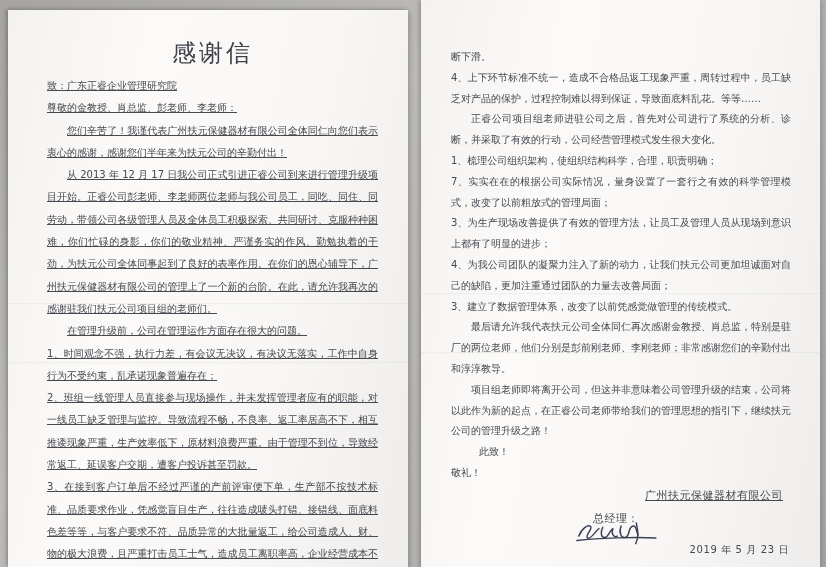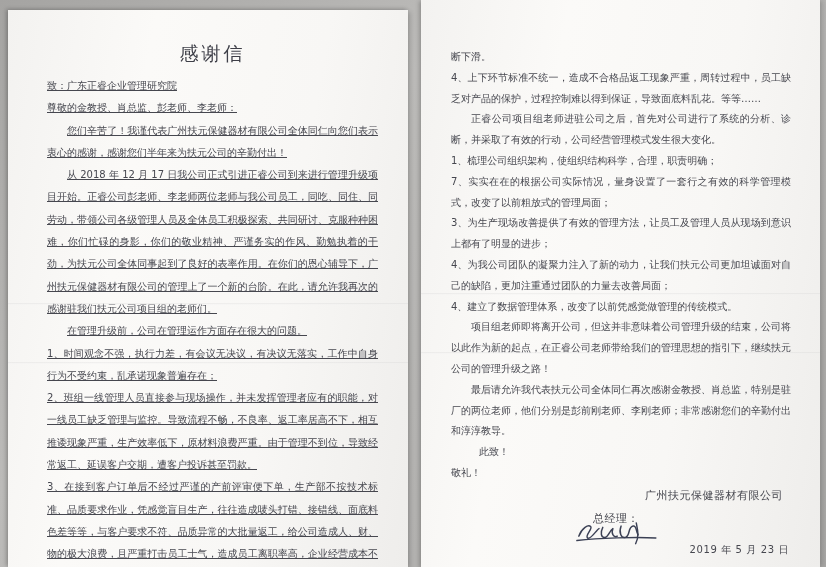--- a/index.html
+++ b/index.html
@@ -31,21 +31,21 @@
   }
   .crease {
     position: absolute; left: 0; right: 0; height: 2px;
     background: linear-gradient(to bottom, rgba(110,110,115,.10), rgba(255,255,255,.25));
     pointer-events: none;
   }
   .crease-a { top: 293px; }
   .crease-b { top: 352px; }
   .title {
     margin: 30px 0 9px 0;
-    font-size: 19px;
+    font-size: 24px;
     line-height: 26px;
     font-weight: 500;
     letter-spacing: 3px;
     text-align: center;
     color: #3e3f48;
   }
   .line, .para {
     margin: 0;
     font-size: 10px;
     text-align: justify;
@@ -55,20 +55,21 @@
   .indent { text-indent: 2em; }
   .indent-salute { text-indent: 2.8em; }
   .sig-block { margin-top: 1px; }
   .company {
     margin: 0;
     font-size: 11px;
     line-height: 21px;
     text-align: right;
     padding-right: 8px;
     letter-spacing: .5px;
+    text-decoration: underline;
   }
   .manager-row {
     display: flex;
     justify-content: flex-end;
     align-items: center;
     height: 27px;
     margin: 5px 10px 0 0;
     flex-direction: column;
   }
   .manager-label { font-size: 11px; letter-spacing: .5px; }
@@ -90,40 +91,40 @@
 
 <div class="scan">
 
   <div class="page page-left">
     <div class="crease crease-a"></div>
     <div class="crease crease-b"></div>
     <h1 class="title">感谢信</h1>
     <p class="line">致：广东正睿企业管理研究院</p>
     <p class="line">尊敬的金教授、肖总监、彭老师、李老师：</p>
     <p class="para indent">您们辛苦了！我谨代表广州扶元保健器材有限公司全体同仁向您们表示衷心的感谢，感谢您们半年来为扶元公司的辛勤付出！</p>
-    <p class="para indent">从 2018 年 12 月 17 日我公司正式引进正睿公司到来进行管理升级项目开始。正睿公司彭老师、李老师两位老师与我公司员工，同吃、同住、同劳动，带领公司各级管理人员及全体员工积极探索、共同研讨、克服种种困难，你们忙碌的身影，你们的敬业精神、严谨务实的作风、勤勉执着的干劲，为扶元公司全体同事起到了良好的表率作用。在你们的恩心辅导下，广州扶元保健器材有限公司的管理上了一个新的台阶。在此，请允许我再次的感谢驻我们扶元公司项目组的老师们。</p>
+    <p class="para indent">从 2013 年 12 月 17 日我公司正式引进正睿公司到来进行管理升级项目开始。正睿公司彭老师、李老师两位老师与我公司员工，同吃、同住、同劳动，带领公司各级管理人员及全体员工积极探索、共同研讨、克服种种困难，你们忙碌的身影，你们的敬业精神、严谨务实的作风、勤勉执着的干劲，为扶元公司全体同事起到了良好的表率作用。在你们的恩心辅导下，广州扶元保健器材有限公司的管理上了一个新的台阶。在此，请允许我再次的感谢驻我们扶元公司项目组的老师们。</p>
     <p class="para indent">在管理升级前，公司在管理运作方面存在很大的问题。</p>
     <p class="para">1、时间观念不强，执行力差，有会议无决议，有决议无落实，工作中自身行为不受约束，乱承诺现象普遍存在；</p>
     <p class="para">2、班组一线管理人员直接参与现场操作，并未发挥管理者应有的职能，对一线员工缺乏管理与监控。导致流程不畅，不良率、返工率居高不下，相互推诿现象严重，生产效率低下，原材料浪费严重。由于管理不到位，导致经常返工、延误客户交期，遭客户投诉甚至罚款。</p>
     <p class="para">3、在接到客户订单后不经过严谨的产前评审便下单，生产部不按技术标准、品质要求作业，凭感觉盲目生产，往往造成唛头打错、接错线、面底料色差等等，与客户要求不符、品质异常的大批量返工，给公司造成人、财、物的极大浪费，且严重打击员工士气，造成员工离职率高，企业经营成本不断攀升，利润率不</p>
   </div>
 
   <div class="page page-right">
     <div class="crease crease-a"></div>
     <div class="crease crease-b"></div>
     <p class="para">断下滑。</p>
     <p class="para">4、上下环节标准不统一，造成不合格品返工现象严重，周转过程中，员工缺乏对产品的保护，过程控制难以得到保证，导致面底料乱花。等等……</p>
     <p class="para indent">正睿公司项目组老师进驻公司之后，首先对公司进行了系统的分析、诊断，并采取了有效的行动，公司经营管理模式发生很大变化。</p>
     <p class="para">1、梳理公司组织架构，使组织结构科学，合理，职责明确；</p>
     <p class="para">7、实实在在的根据公司实际情况，量身设置了一套行之有效的科学管理模式，改变了以前粗放式的管理局面；</p>
     <p class="para">3、为生产现场改善提供了有效的管理方法，让员工及管理人员从现场到意识上都有了明显的进步；</p>
     <p class="para">4、为我公司团队的凝聚力注入了新的动力，让我们扶元公司更加坦诚面对自己的缺陷，更加注重通过团队的力量去改善局面；</p>
-    <p class="para">4、建立了数据管理体系，改变了以前凭感觉做管理的传统模式。</p>
+    <p class="para">3、建立了数据管理体系，改变了以前凭感觉做管理的传统模式。</p>
+    <p class="para indent">最后请允许我代表扶元公司全体同仁再次感谢金教授、肖总监，特别是驻厂的两位老师，他们分别是彭前刚老师、李刚老师；非常感谢您们的辛勤付出和淳淳教导。</p>
     <p class="para indent">项目组老师即将离开公司，但这并非意味着公司管理升级的结束，公司将以此作为新的起点，在正睿公司老师带给我们的管理思想的指引下，继续扶元公司的管理升级之路！</p>
-    <p class="para indent">最后请允许我代表扶元公司全体同仁再次感谢金教授、肖总监，特别是驻厂的两位老师，他们分别是彭前刚老师、李刚老师；非常感谢您们的辛勤付出和淳淳教导。</p>
     <p class="para indent-salute">此致！</p>
     <p class="para">敬礼！</p>
 
     <div class="sig-block">
       <p class="company">广州扶元保健器材有限公司</p>
       <div class="manager-row">
         <span class="manager-label">总经理：</span>
         <svg class="sig" viewBox="0 0 135 38" xmlns="http://www.w3.org/2000/svg">
           <g fill="none" stroke="#2b3147" stroke-width="2.3" stroke-linecap="round" stroke-linejoin="round" opacity="0.92">
             <path d="M7 24 C12 11, 22 5, 26 9 C29 13, 16 23, 21 27 C26 30, 35 14, 39 12"></path>

